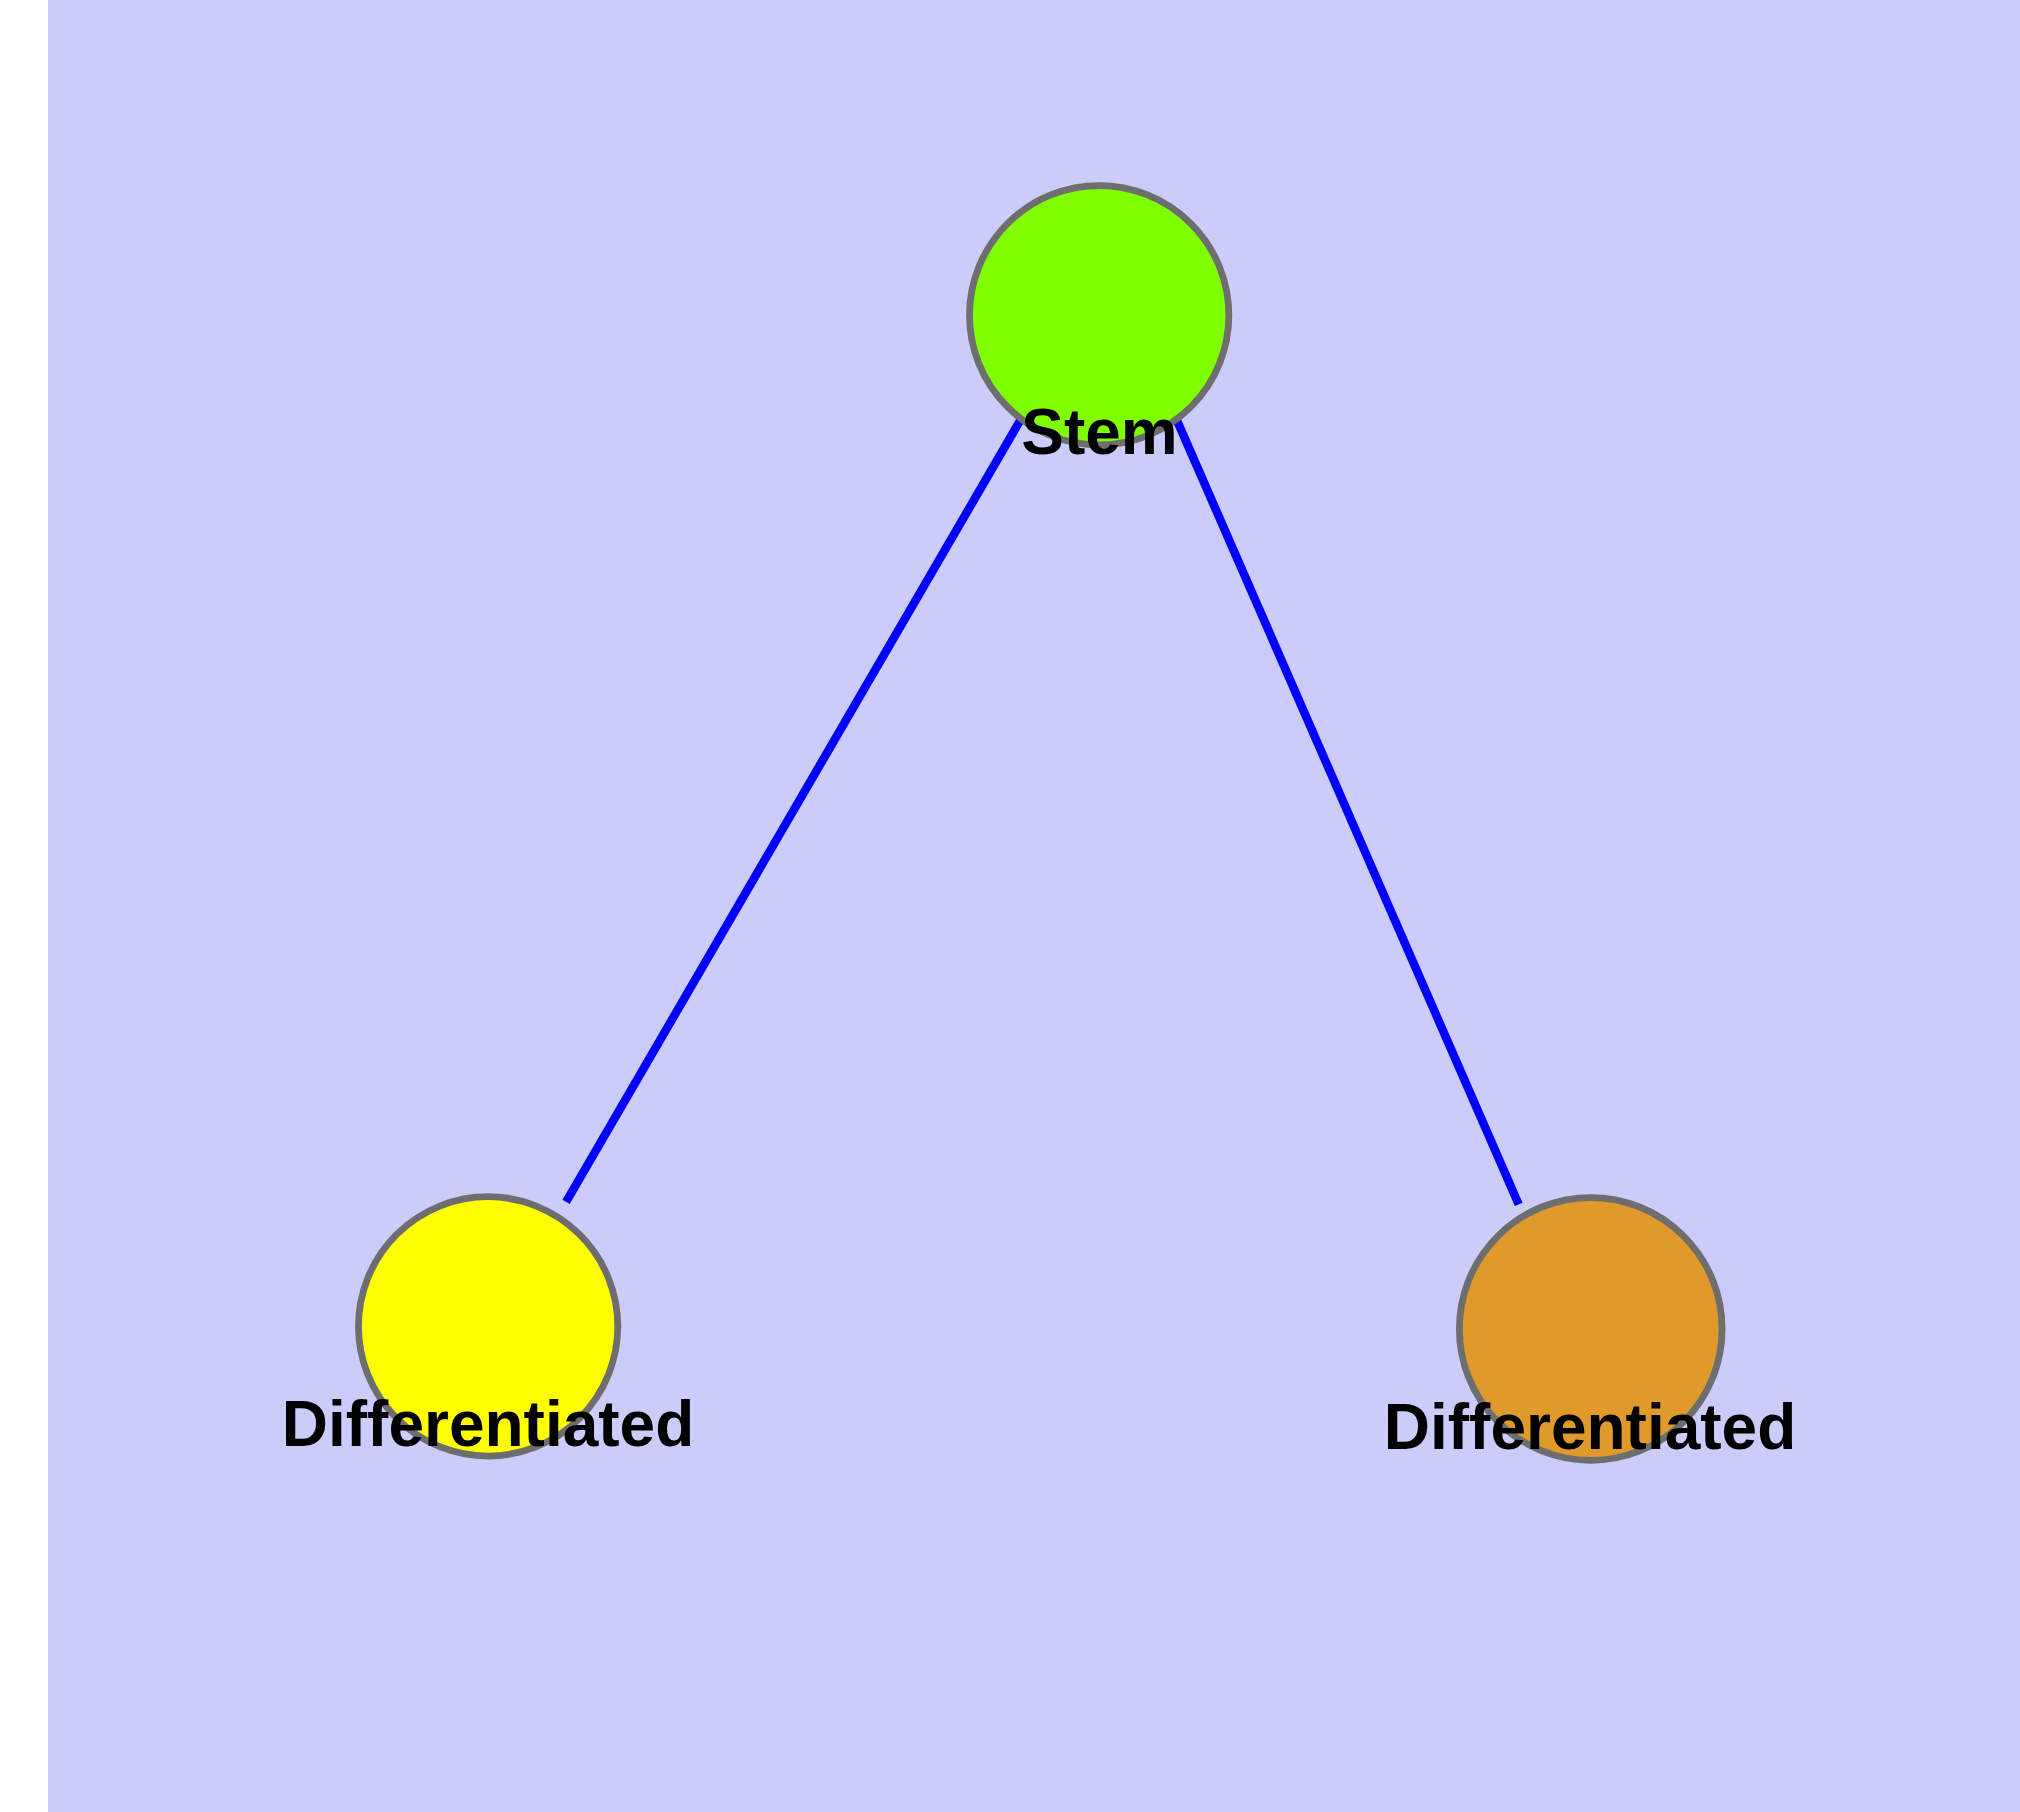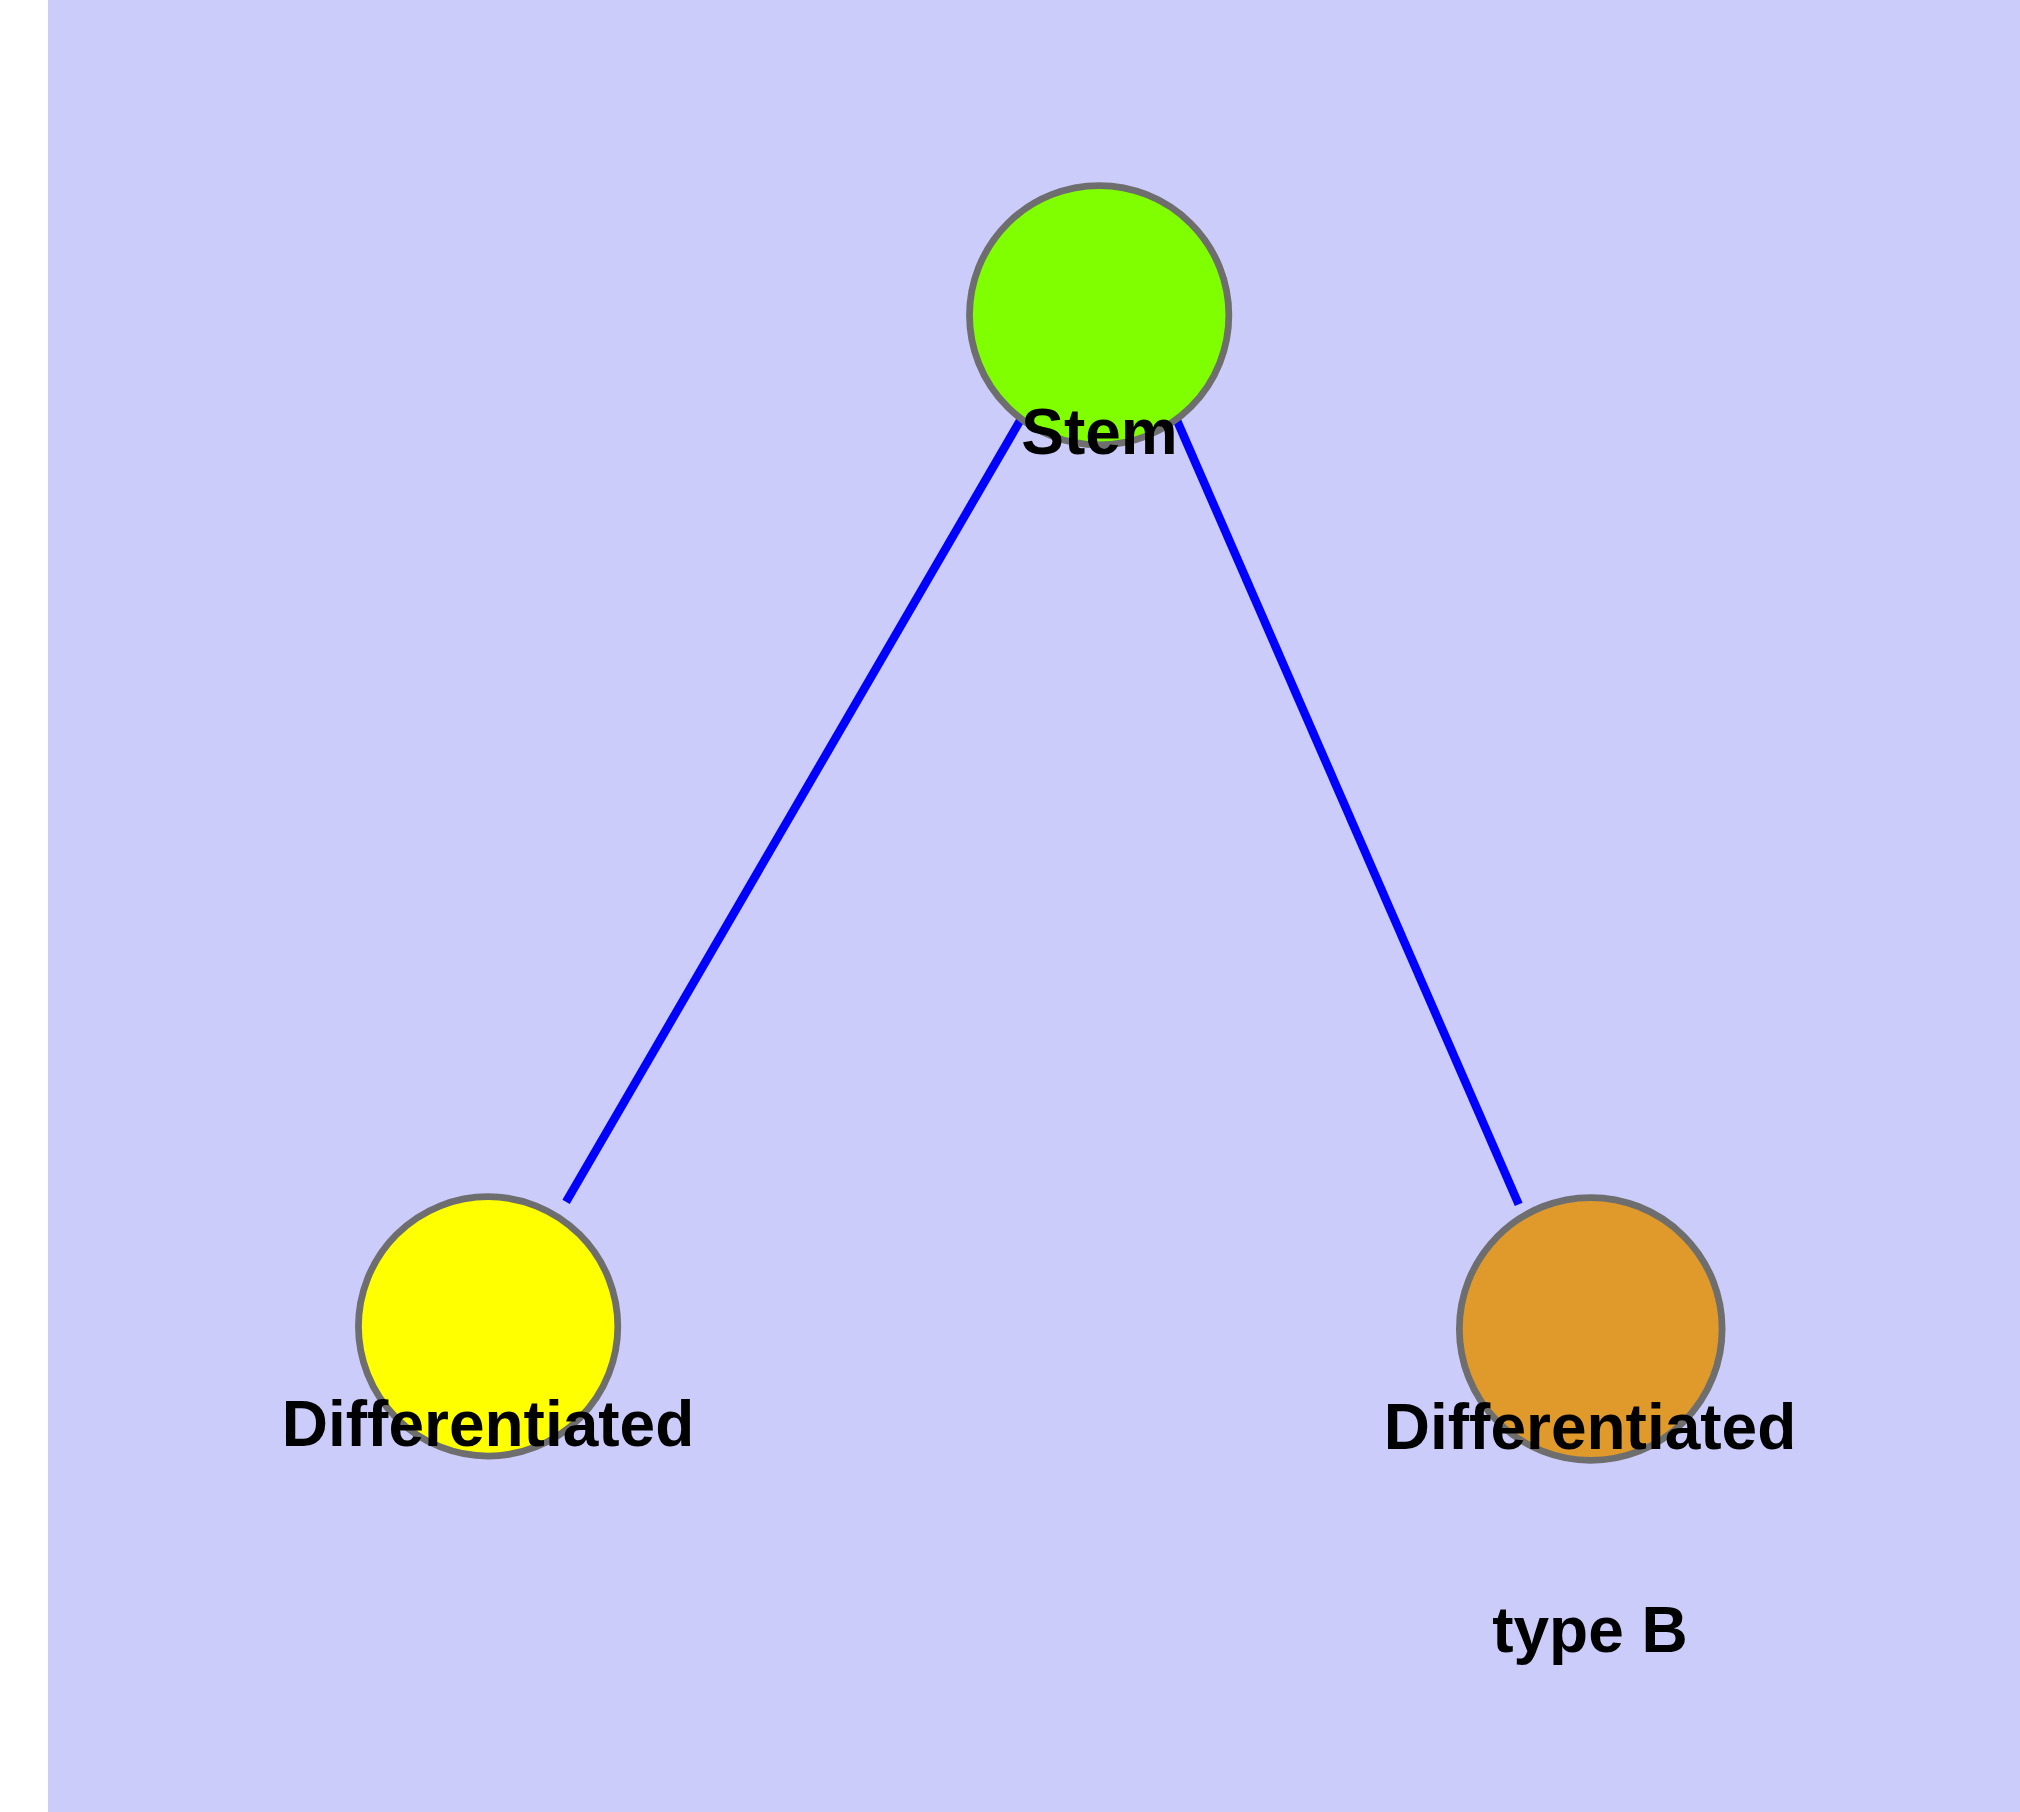--- a/index.html
+++ b/index.html
@@ -80,17 +80,16 @@
   <div class="node-label" id="label-stem">
     <div>Stem</div>
   </div>
 
   <div class="node-label" id="label-diff-a">
     <div>Differentiated</div>
   </div>
 
   <div class="node-label" id="label-diff-b">
     <div>Differentiated</div>
-    <div>type B</div>
   </div>
 
 </div>
 
 
 </body></html>

